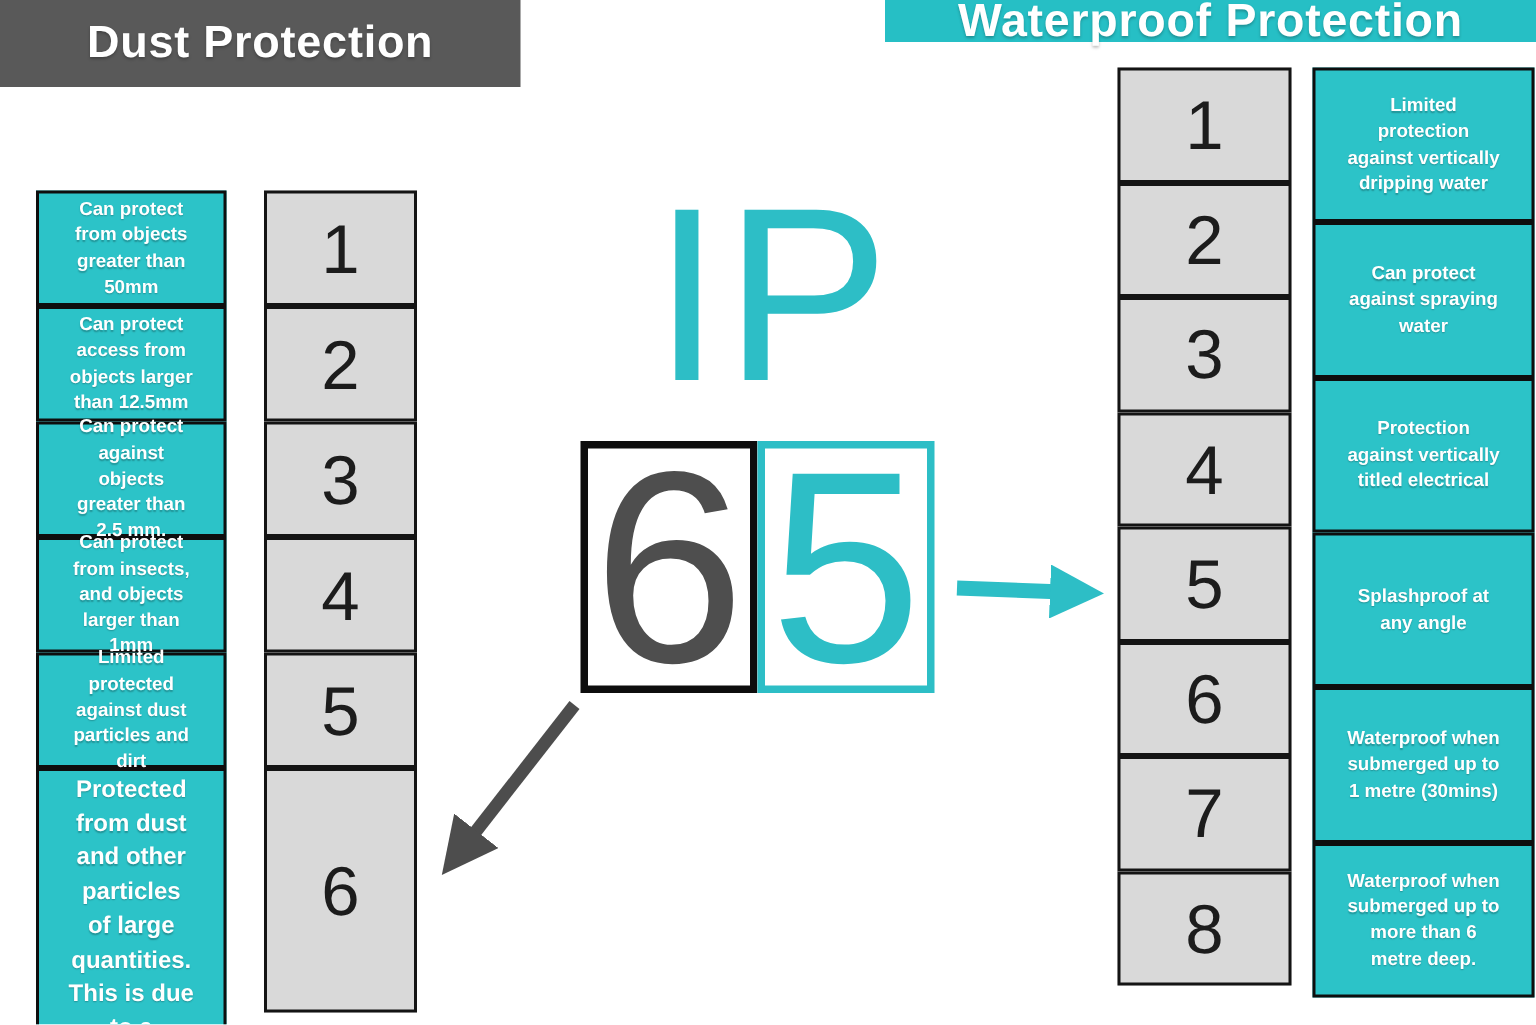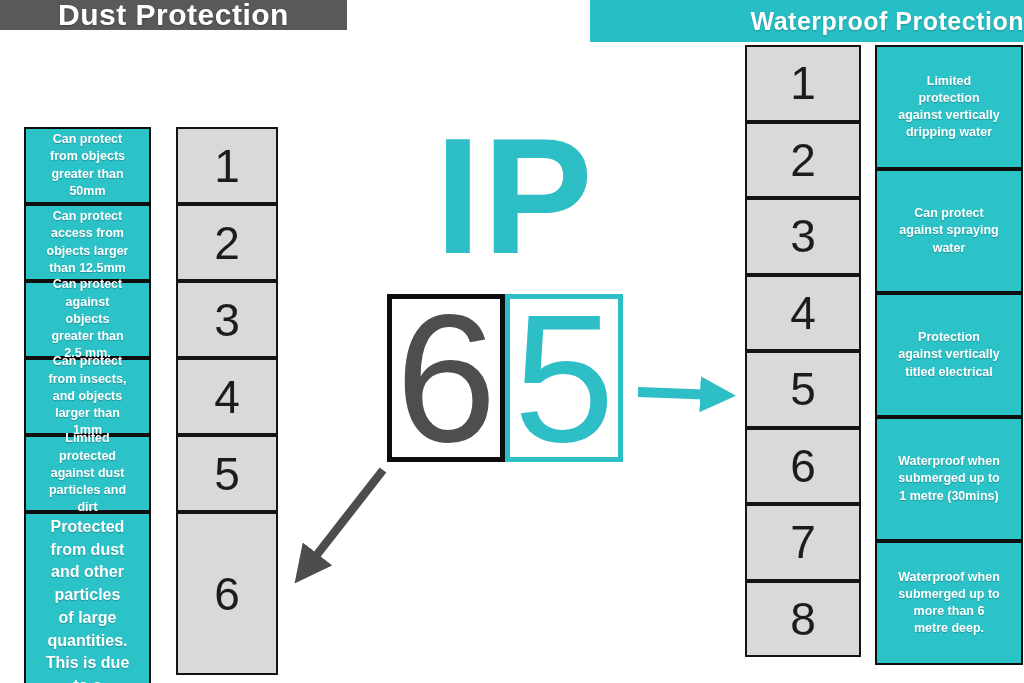--- a/index.html
+++ b/index.html
@@ -9,22 +9,22 @@
     position:relative; width:1024px; height:683px; background:#ffffff;
     overflow:hidden;
   }
 
   
   .title-bar {
     position:absolute; display:flex; align-items:center; justify-content:center;
     color:#ffffff; font-weight:bold; font-size:30px; letter-spacing:0.5px;
     text-shadow:0 1px 2px rgba(0,0,0,0.25);
   }
-  .title-dust { left:0; top:0; width:347px; height:30px; background:#595959; }
-  .title-water { left:590px; top:0; width:434px; height:42px; background:#26bfc5; font-size:25px;justify-content:flex-end; }
+  .title-dust { left:0; top:0; width:347px; height:58px; background:#595959; }
+  .title-water { left:590px; top:0; width:434px; height:28px; background:#26bfc5; font-size:31px; }
 
   
   .col { position:absolute; display:flex; flex-direction:column; }
 
   
   .desc-cell {
     background:#2cc3c8; border:2.5px solid #0e0e0e;
     display:flex; align-items:center; justify-content:center; text-align:center;
     color:#ffffff; font-weight:bold; font-size:12.5px; line-height:1.38;
     padding:2px 19px; text-shadow:0 1px 1px rgba(0,0,0,0.25);
@@ -44,21 +44,21 @@
   .dust-desc-col .desc-cell:last-child { font-size:16px; line-height:1.42; }
 
   
   .water-num-col  { left:745px; top:45px; width:116px; height:612px; }
   .water-desc-col { left:875px; top:45px; width:148px; height:620px; }
   .water-num-col .num-cell, .water-desc-col .desc-cell { flex:1; }
 
   
   .ip-label {
     position:absolute; left:435px; top:114px;
-    font-size:165px; line-height:1; color:#2dbec6; font-weight:700;
+    font-size:165px; line-height:1; color:#2dbec6; font-weight:400;
     letter-spacing:2px;
   }
   .digit-box {
     position:absolute; top:294px; width:118px; height:168px; background:#ffffff;
     display:flex; align-items:center; justify-content:center; overflow:visible;
   }
   .digit-box.dark { left:387px; border:5px solid #0d0d0d; }
   .digit-box.teal { left:505px; border:5px solid #2dbec6; }
   .digit-box span { font-size:182px; line-height:1; font-weight:400; }
   .digit-box.dark span { color:#4e4e4e; }
@@ -133,17 +133,18 @@
     <div class="num-cell">5</div>
     <div class="num-cell">6</div>
     <div class="num-cell">7</div>
     <div class="num-cell">8</div>
   </div>
 
   <div class="col water-desc-col">
     <div class="desc-cell">Limited protection against vertically dripping water</div>
     <div class="desc-cell">Can protect against spraying water</div>
     <div class="desc-cell">Protection against vertically titled electrical</div>
+    <div class="desc-cell">Splashproof at any angle</div>
     <div class="desc-cell">Waterproof when submerged up to 1 metre (30mins)</div>
     <div class="desc-cell">Waterproof when submerged up to more than 6 metre deep.</div>
   </div>
 
 </div>
 
 </body></html>

